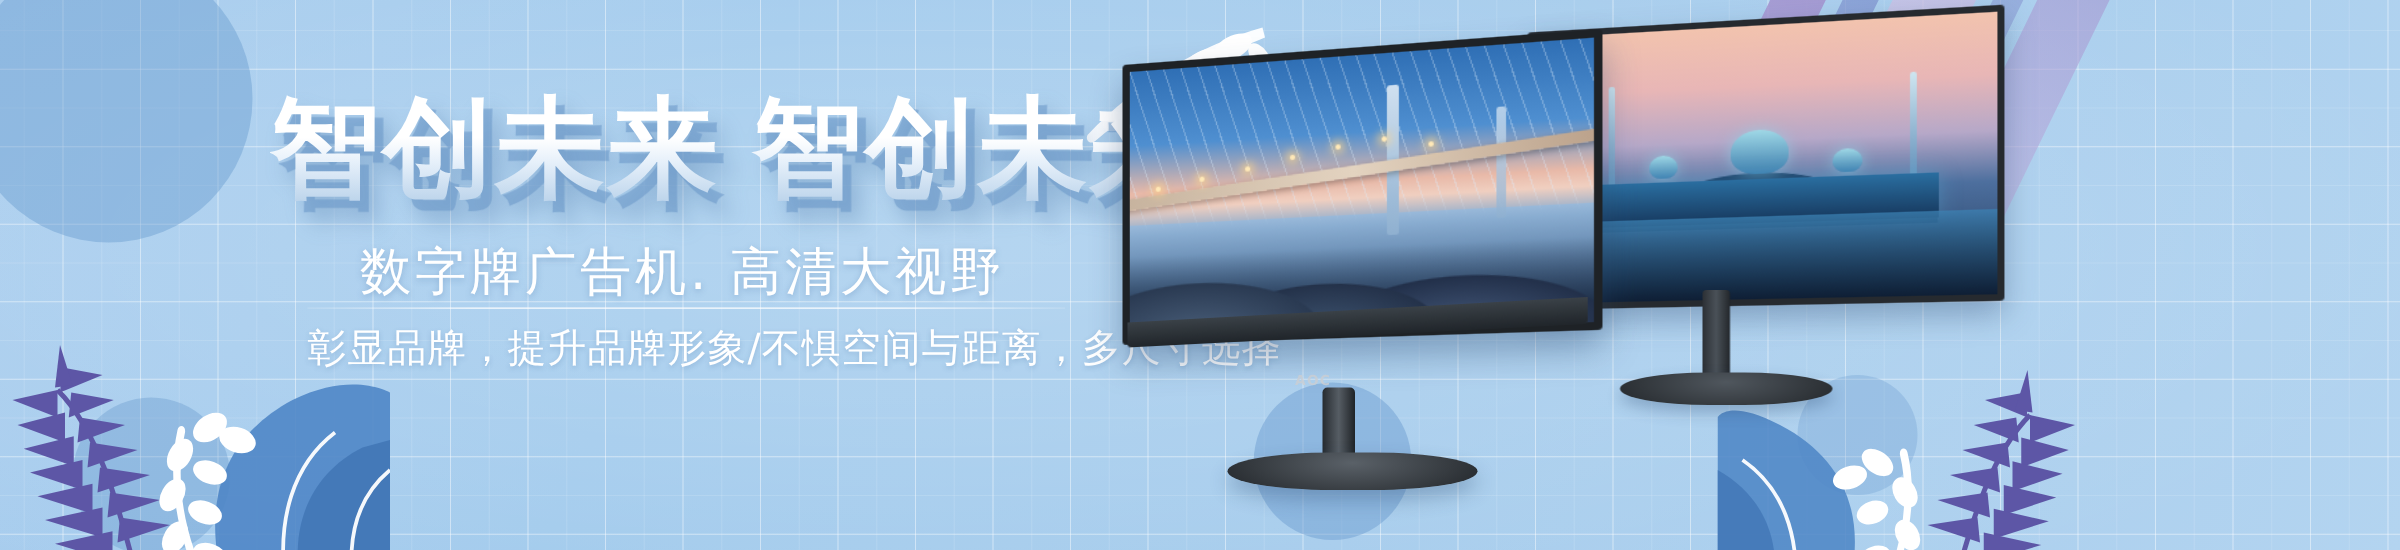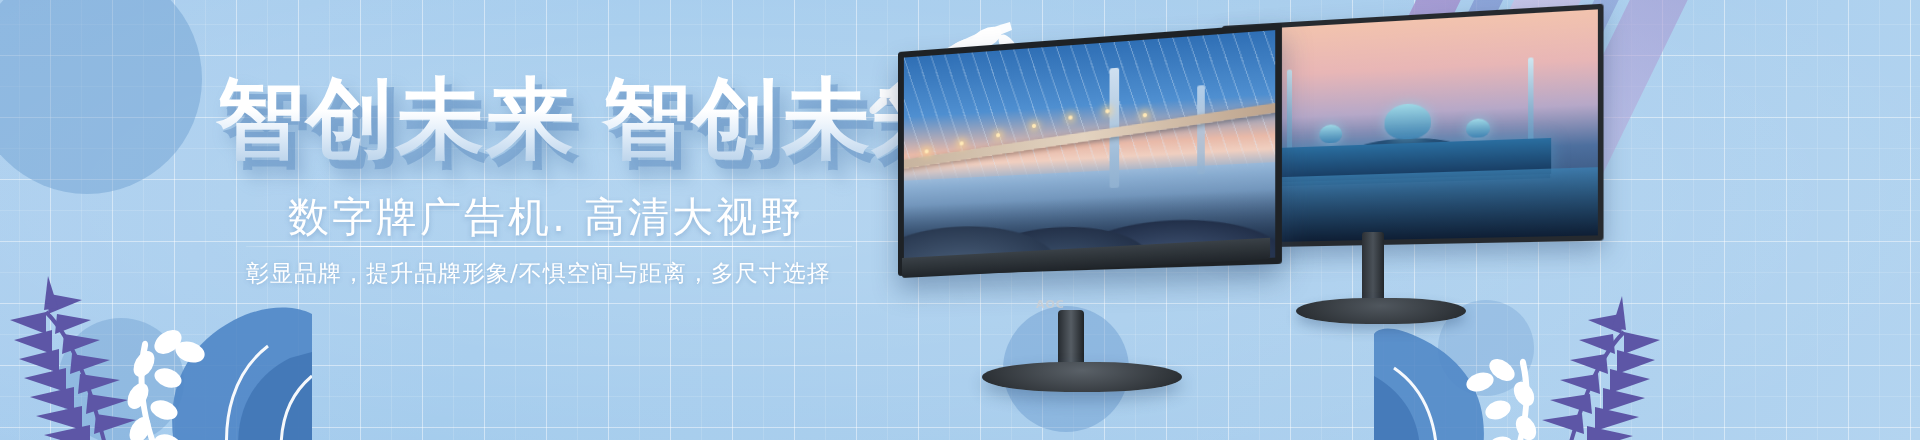--- a/index.html
+++ b/index.html
@@ -81,21 +81,21 @@
   }
 
   .rule{
     position:absolute;left:246px;top:246px;
     width:606px;height:1px;
     background:linear-gradient(90deg,rgba(255,255,255,.15),rgba(255,255,255,.95) 22%,rgba(255,255,255,.95) 78%,rgba(255,255,255,.15));
   }
 
   .tagline{
     position:absolute;left:246px;top:258px;
-    font-size:23px;letter-spacing:1px;
+    font-size:31px;letter-spacing:1px;
     color:#ffffff;
     white-space:nowrap;
     text-shadow:0 1px 4px rgba(72,115,165,.30);
   }
 
   
   .monitor{position:absolute;}
 
   
   .monitor-back{left:1222px;top:26px;width:386px;height:316px;}

